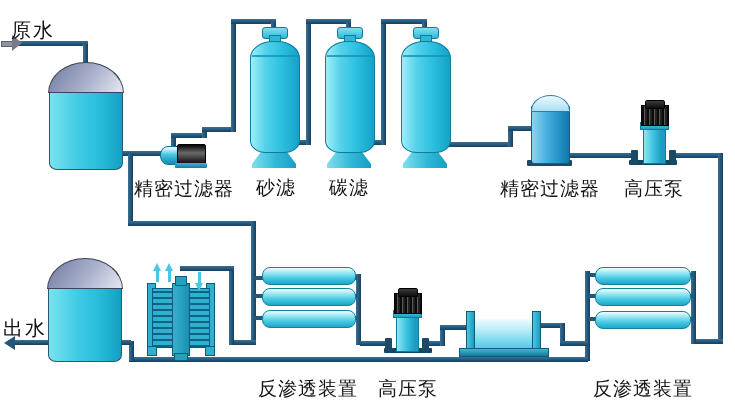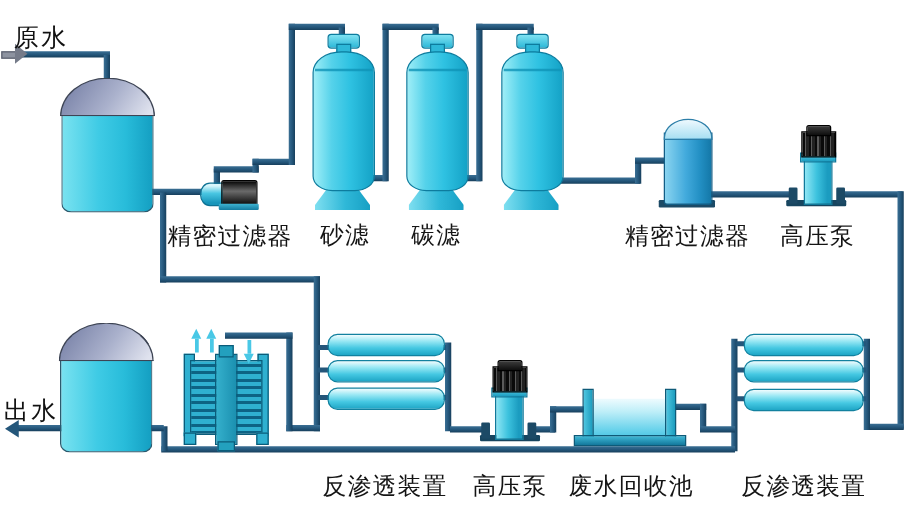--- a/index.html
+++ b/index.html
@@ -265,16 +265,15 @@
   <div class="io-lbl" style="left:3px;top:315px;">出水</div>
 
   <div class="lbl" style="left:184px;top:176px;">精密过滤器</div>
   <div class="lbl" style="left:276px;top:175px;">砂滤</div>
   <div class="lbl" style="left:349px;top:175px;">碳滤</div>
   <div class="lbl" style="left:550px;top:176px;">精密过滤器</div>
   <div class="lbl" style="left:654px;top:176px;">高压泵</div>
 
   <div class="lbl" style="left:308px;top:376px;">反渗透装置</div>
   <div class="lbl" style="left:408px;top:376px;">高压泵</div>
-  <div class="lbl" style="left:505px;top:376px;">废水回收池</div>
   <div class="lbl" style="left:643px;top:376px;">反渗透装置</div>
 
 </div>
 
 </body></html>

